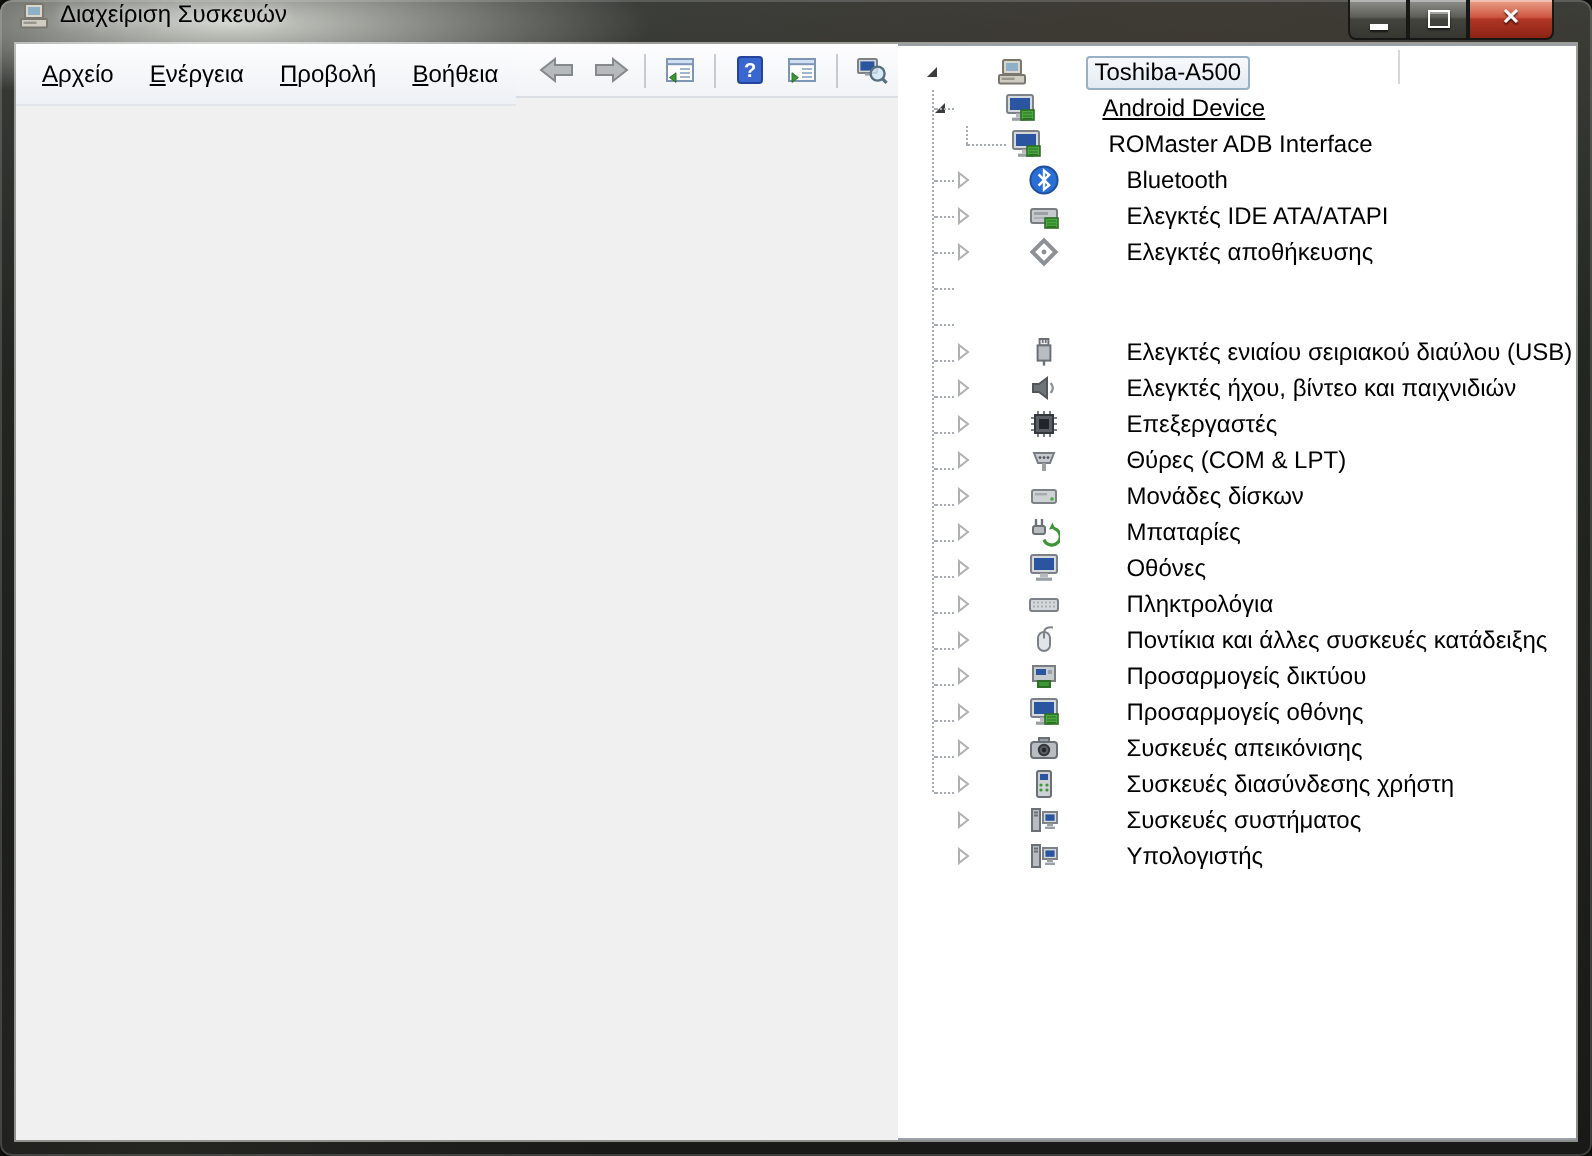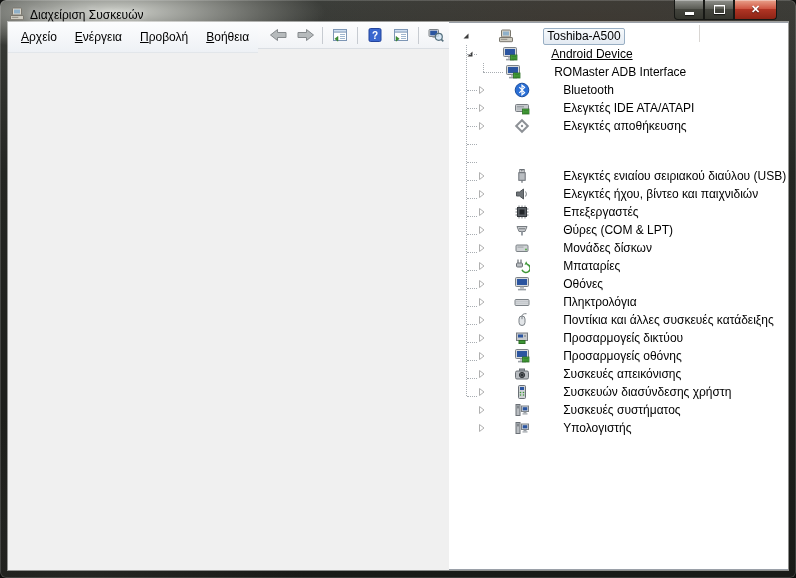--- a/index.html
+++ b/index.html
@@ -5,21 +5,21 @@
   html,body{margin:0;padding:0;background:#111;}
   body{width:796px;height:578px;position:relative;font-family:"Liberation Sans",sans-serif;-webkit-font-smoothing:antialiased;}
   .window{position:absolute;left:0;top:0;width:796px;height:578px;border-radius:6px;overflow:hidden;
     background:
       radial-gradient(ellipse 270px 50px at 115px 12px, rgba(216,218,212,.95), rgba(150,152,146,.45) 55%, rgba(80,82,78,0) 78%),
       radial-gradient(ellipse 420px 90px at 600px 20px, rgba(72,52,40,.30), transparent 70%),
       radial-gradient(ellipse 300px 200px at 80px 560px, rgba(60,62,56,.35), transparent 75%),
       linear-gradient(180deg,#3c3e3a,#242622 30%,#191a17 100%);
     box-shadow: inset 0 0 0 1px rgba(255,255,255,.16), 0 0 0 1px #0b0c0a;}
   
-  .titlebar{position:absolute;left:0;top:0;right:0;height:22px;display:flex;align-items:flex-end;color:#000;font-size:12px;}
+  .titlebar{position:absolute;left:0;top:0;right:0;height:22px;display:flex;align-items:flex-start;color:#000;font-size:12px;}
   .app-icon{width:16px;height:16px;margin:0 5px 0 9px;flex:0 0 auto;}
   .title-text{text-shadow:0 0 6px rgba(255,255,255,.8);white-space:nowrap;}
   .win-buttons{position:absolute;top:0;right:19px;display:flex;}
   .wbtn{width:28px;height:19px;border:1px solid #171815;border-top:none;display:flex;align-items:center;justify-content:center;
     background:linear-gradient(180deg,#90918c,#5c5d56 45%,#43443d 50%,#35362f);box-shadow:inset 0 1px 0 rgba(255,255,255,.35);cursor:default;}
   .wbtn.first{border-radius:0 0 0 4px;}
   .wbtn.close{width:41px;border-radius:0 0 4px 0;background:linear-gradient(180deg,#e9a28b,#cf5743 45%,#b03524 50%,#8c2315);}
   .gl-min{width:9px;height:3px;background:#fff;box-shadow:0 1px 1px rgba(0,0,0,.6);margin-top:7px;}
   .gl-max{width:9px;height:7px;border:1px solid #fff;box-shadow:0 1px 1px rgba(0,0,0,.6), inset 0 1px 0 rgba(255,255,255,.4);}
   .gl-close{color:#fff;font-size:11px;font-weight:bold;text-shadow:0 1px 1px rgba(0,0,0,.6);line-height:1;}
@@ -424,21 +424,21 @@
             <span class="ticon">
               <svg width="16" height="16" viewBox="0 0 16 16" xmlns="http://www.w3.org/2000/svg">
                 <rect x="4.5" y="1.5" width="7" height="13" rx="1" fill="#cfd2d5" stroke="#6b7076"></rect>
                 <rect x="6" y="3" width="4" height="3" fill="#2b55a0"></rect>
                 <circle cx="6.5" cy="8.5" r="0.8" fill="#3d9636"></circle>
                 <circle cx="9.5" cy="8.5" r="0.8" fill="#3d9636"></circle>
                 <circle cx="6.5" cy="11" r="0.8" fill="#3d9636"></circle>
                 <circle cx="9.5" cy="11" r="0.8" fill="#3d9636"></circle>
               </svg>
             </span>
-            <span class="tlabel">Συσκευών διασύνδεσης χρήστη</span>
+            <span class="tlabel">Συσκευές διασύνδεσης χρήστη</span>
           </div>
           <div class="trow" style="padding-left: 28px;">
             <span class="texp">
               <svg width="10" height="10" viewBox="0 0 10 10" xmlns="http://www.w3.org/2000/svg">
                 <path d="M2.5 1.5 L7 5 L2.5 8.5 Z" fill="#ffffff" stroke="#b0b0b0"></path>
               </svg>
             </span>
             <span class="ticon">
               <svg width="16" height="16" viewBox="0 0 16 16" xmlns="http://www.w3.org/2000/svg">
                 <rect x="2" y="2.5" width="4" height="11" fill="#b9bdc1" stroke="#6b7076"></rect>

